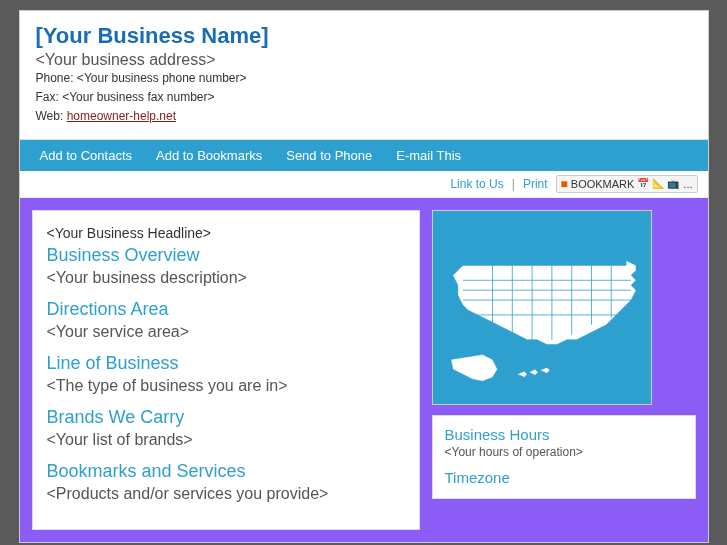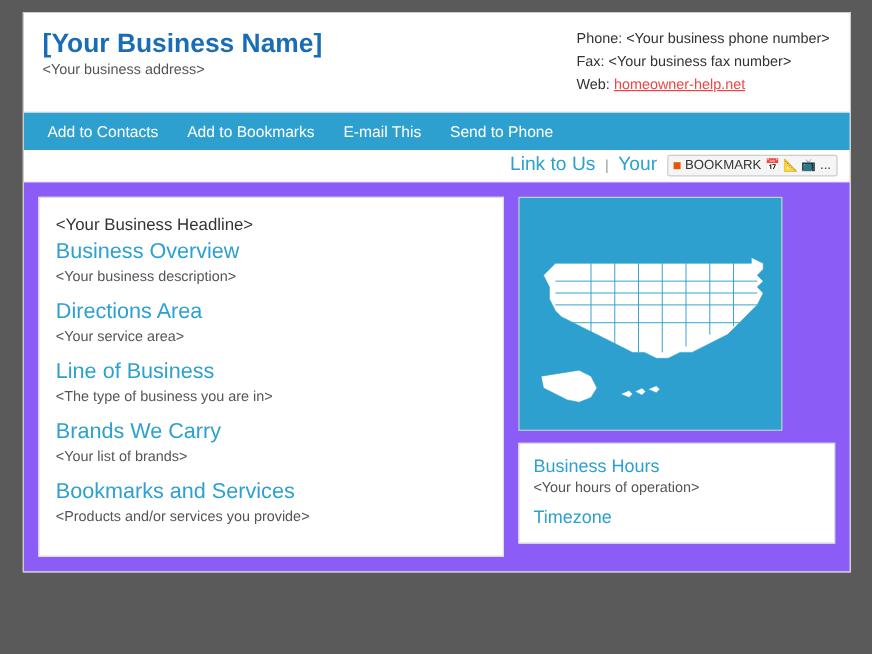--- a/index.html
+++ b/index.html
@@ -19,39 +19,40 @@
       border: 1px solid #ccc;
     }
     
     .header {
       background: #fff;
       padding: 12px 16px 12px 16px;
       display: flex;
       justify-content: space-between;
       align-items: flex-start;
       border-bottom: 1px solid #ddd;
+      flex-direction: column;
     }
     .header-left .business-name {
       font-size: 22px;
       color: #1a6db5;
       font-weight: bold;
       margin-bottom: 2px;
     }
     .header-left .business-address {
-      font-size: 12px;
+      font-size: 16px;
       color: #555;
     }
     .header-right {
       font-size: 12px;
       color: #333;
       text-align: left;
       line-height: 1.6;
     }
     .header-right .web-link {
-      color: #ef4444;
+      color: #7f1d1d;
       text-decoration: underline;
     }
     
     .navbar {
       background: #2da0d0;
       display: flex;
       padding: 0 8px;
     }
     .navbar a {
       color: #fff;
@@ -66,21 +67,21 @@
       display: flex;
       justify-content: flex-end;
       align-items: center;
       padding: 4px 10px;
       gap: 8px;
       border-bottom: 1px solid #eee;
     }
     .toolbar-row a {
       color: #2da0d0;
       text-decoration: none;
-      font-size: 16px;
+      font-size: 12px;
       text-align: center;
     }
     .toolbar-row .separator {
       color: #999;
       font-size: 12px;
     }
     .bookmark-btn {
       display: inline-flex;
       align-items: center;
       border: 1px solid #ccc;
@@ -119,21 +120,21 @@
       color: #333;
       margin-bottom: 4px;
     }
     .section-title {
       font-size: 18px;
       color: #2da0d0;
       margin-bottom: 3px;
       margin-top: 2px;
     }
     .section-desc {
-      font-size: 12px;
+      font-size: 16px;
       color: #555;
       margin-bottom: 12px;
     }
     
     .map-container {
       background: #2da0d0;
       width: 220px;
       height: 195px;
       position: relative;
       overflow: hidden;
@@ -175,28 +176,28 @@
       <div>Fax: &lt;Your business fax number&gt;</div>
       <div>
         <span>Web: </span><a class="web-link" href="#">homeowner-help.net</a>
       </div>
     </div>
   </div>
 
   <div class="navbar">
     <a href="#">Add to Contacts</a>
     <a href="#">Add to Bookmarks</a>
+    <a href="#">Send to Phone</a>
     <a href="#">E-mail This</a>
-    <a href="#">Send to Phone</a>
   </div>
 
   <div class="toolbar-row">
     <a href="#">Link to Us</a>
     <span class="separator">|</span>
-    <a href="#">Your</a>
+    <a href="#">Print</a>
     <span class="bookmark-btn">
       <span class="bookmark-icon">■</span>
       <span>BOOKMARK</span>
       <span style="font-size:10px;">📅 📐 📺</span>
       <span>...</span>
     </span>
   </div>
 
   <div class="main-content">
 

